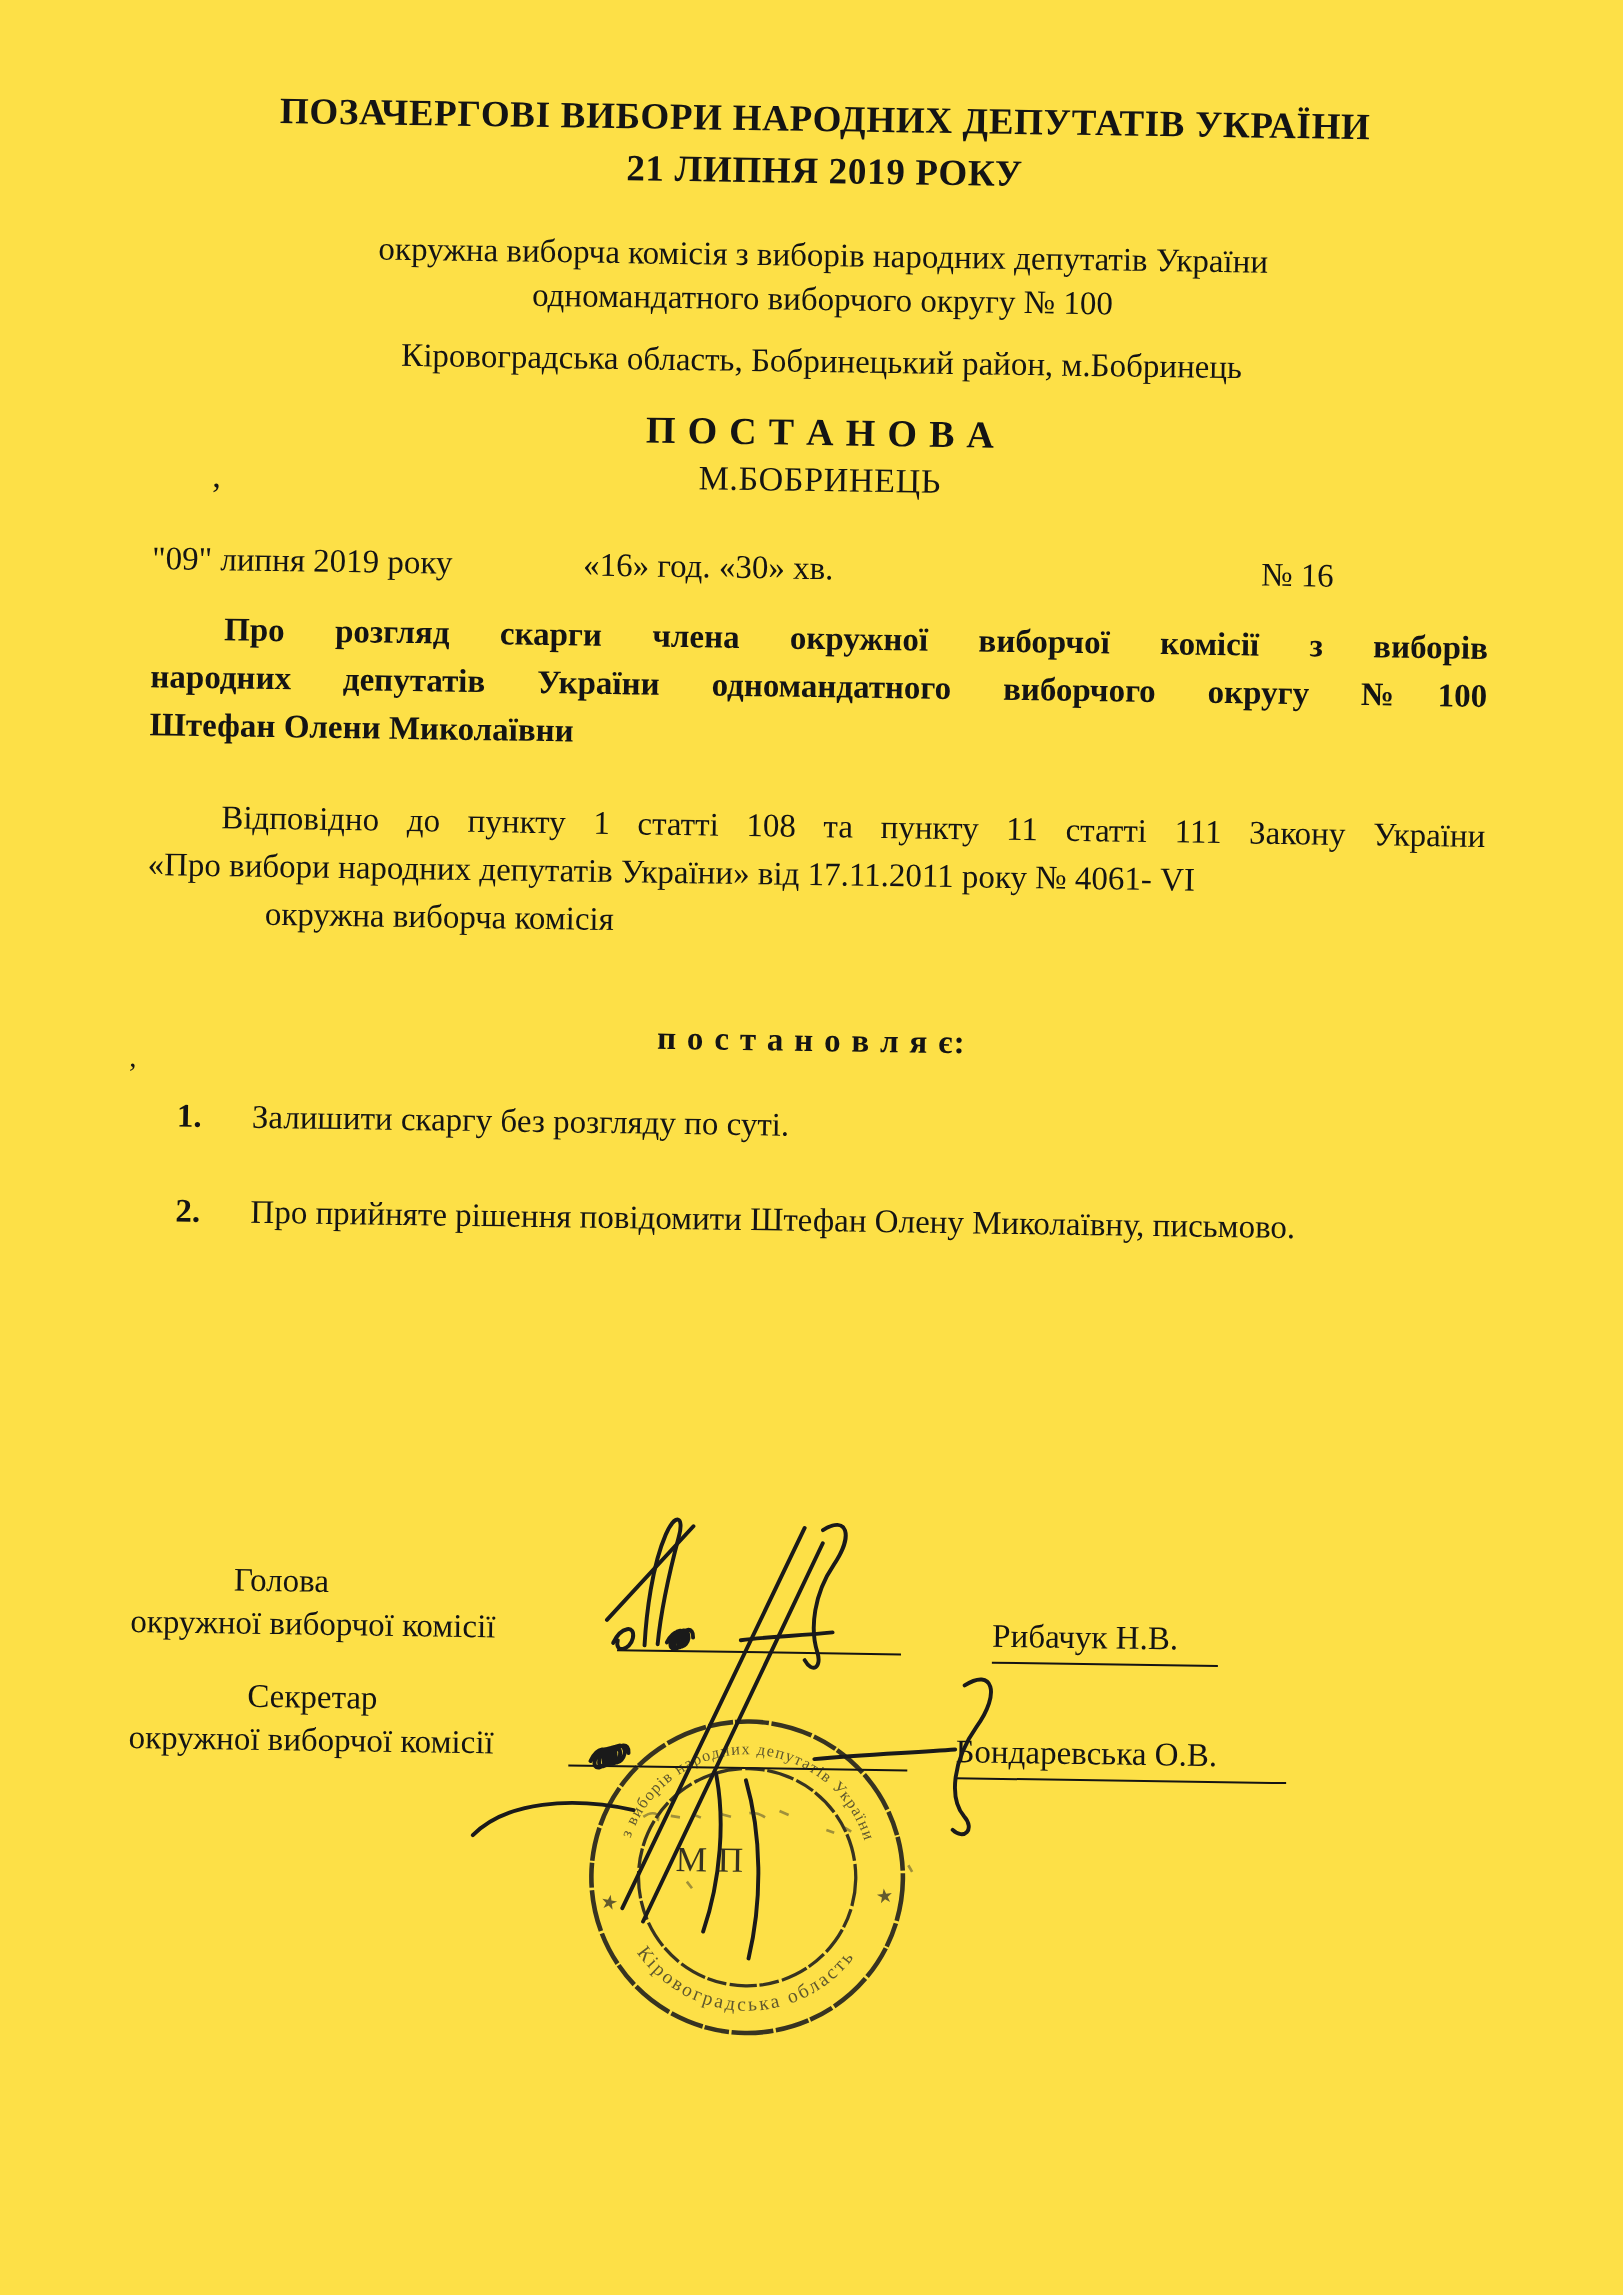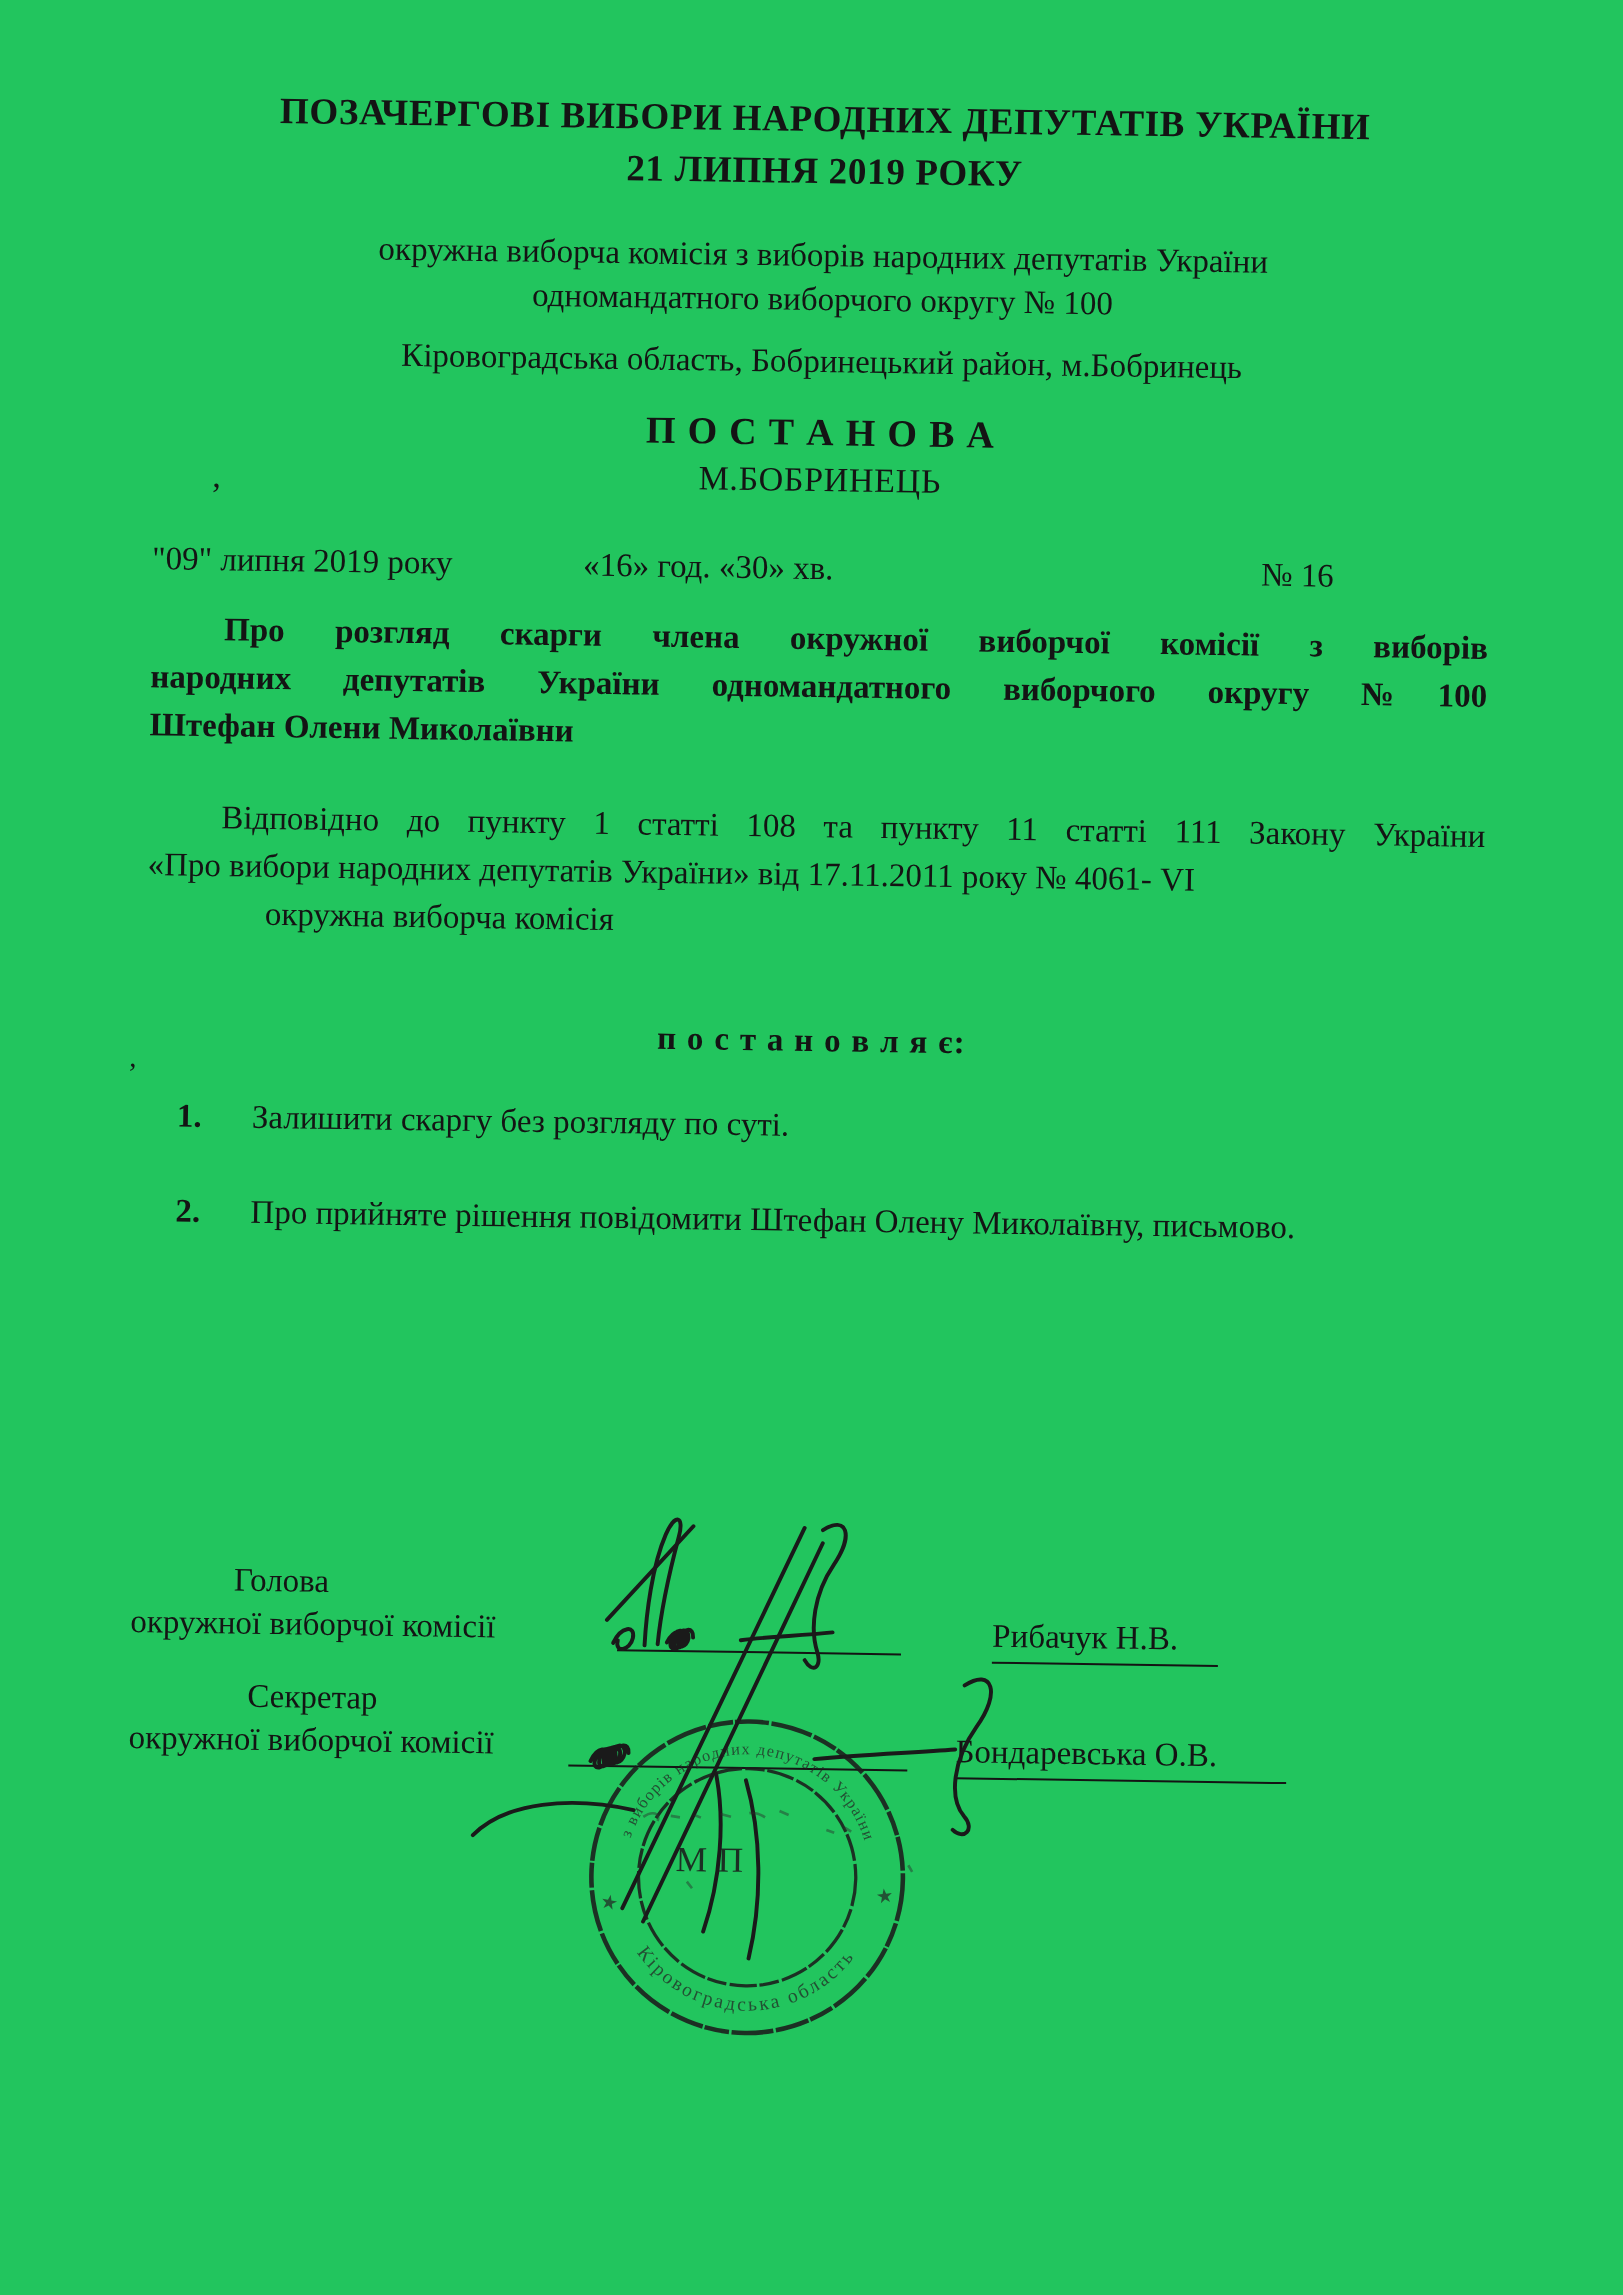--- a/index.html
+++ b/index.html
@@ -1,17 +1,17 @@
 <!DOCTYPE html>
 <html style="font-size:10.5px"><head>
 <meta charset="utf-8">
 <style>
   html,body{margin:0;padding:0;background:#ffffff;}
   .page{
-    position:relative;width:1623px;height:2295px;background:#22c55e;
+    position:relative;width:1623px;height:2295px;background:#fde047;
     overflow:hidden;color:#141414;
     font-family:"Liberation Serif","DejaVu Serif",serif;
   }
   .rot{position:absolute;inset:0;transform:rotate(0.85deg);transform-origin:812px 1047px;}
   .abs{position:absolute;}
   .center{position:absolute;left:0;width:100%;text-align:center;}
   .hl{font-size:37px;font-weight:bold;letter-spacing:0.7px;}
   .cm{font-size:33px;}
   .ttl{font-size:38px;font-weight:bold;letter-spacing:1.3px;}
   .city{font-size:34px;letter-spacing:0.7px;}

